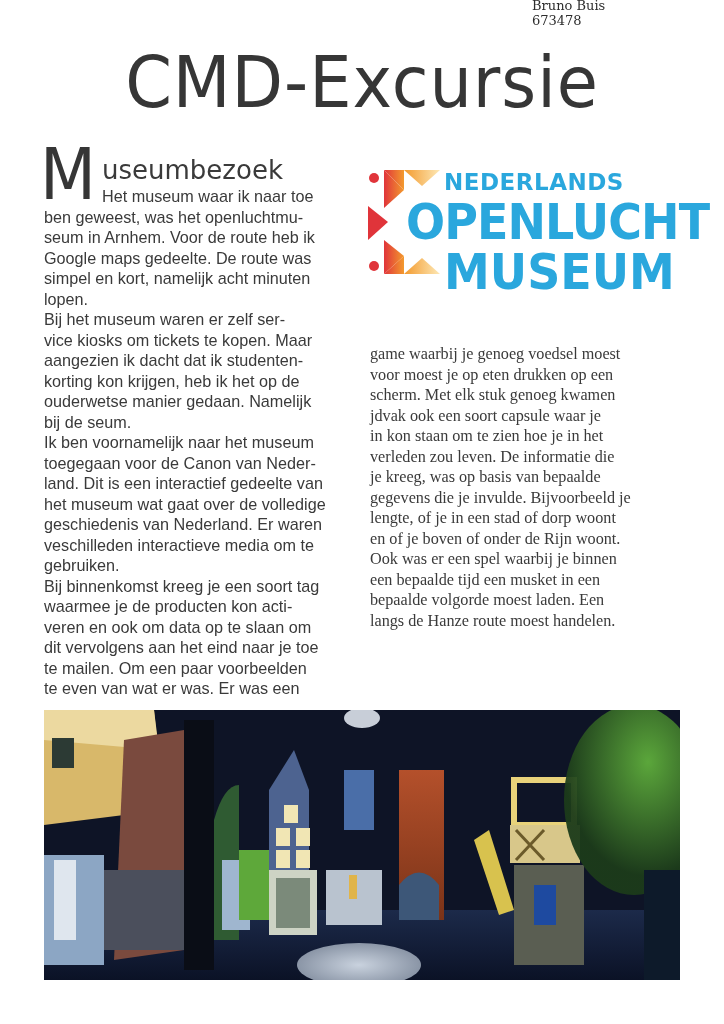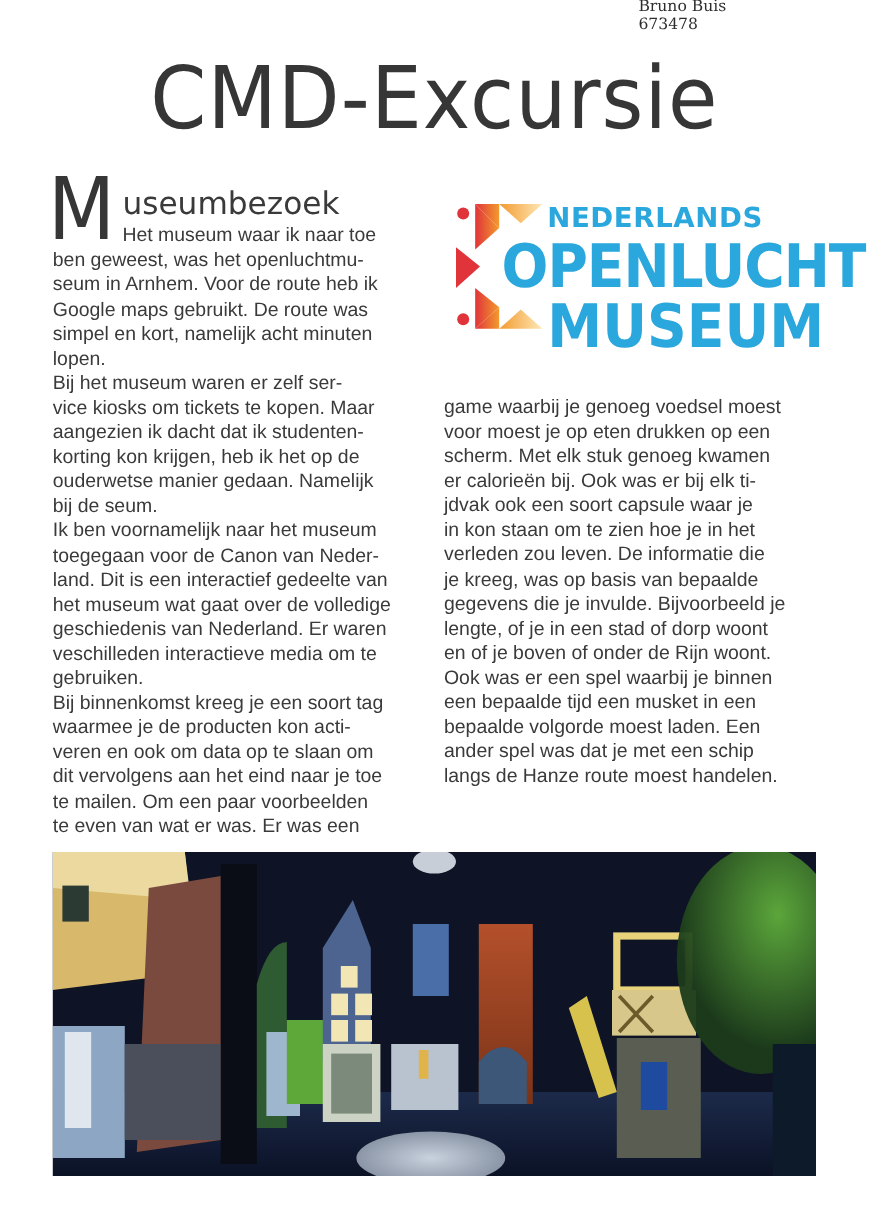--- a/index.html
+++ b/index.html
@@ -3,25 +3,25 @@
   <meta charset="utf-8">
   <style>
     html, body { margin: 0; padding: 0; background: #ffffff; }
     body { width: 724px; height: 1024px; position: relative; overflow: hidden; color: #3a3a3a; }
     .author { position: absolute; left: 532px; top: -2px; font-family: "DejaVu Serif", serif; font-size: 13px; line-height: 15px; color: #2d2d2d; }
     .author div { white-space: nowrap; }
     .title { position: absolute; left: 0; width: 724px; top: 32px; text-align: center; font-family: "DejaVu Sans", sans-serif; font-size: 72px; line-height: 100px; letter-spacing: 1px; color: #363636; white-space: nowrap; transform: scaleX(0.93); transform-origin: 362px 0; }
     .col { position: absolute; font-family: "Liberation Sans", sans-serif; font-size: 16.2px; line-height: 20.5px; color: #3a3a3a; }
     .col .ln { white-space: nowrap; height: 20.5px; }
     .col-left { left: 44px; top: 186px; width: 320px; }
-    .col-right { left: 370px; top: 329px; width: 320px; }
+    .col-right { left: 370px; top: 344px; width: 320px; font-family: Liberation Serif, serif; }
     .dropcap { position: absolute; left: 40px; top: 138px; font-family: "DejaVu Sans", sans-serif; font-size: 72px; line-height: 72px; color: #363636; transform: scaleX(0.9); transform-origin: 0 0; }
     .heading { position: absolute; left: 102px; top: 141px; font-family: "DejaVu Sans", sans-serif; font-size: 26px; line-height: 32px; color: #3a3a3a; white-space: nowrap; margin-top: 13px; }
     .ind { padding-left: 58px; }
-    .logo { position: absolute; left: 380px; top: 168px; width: 316px; height: 130px; }
+    .logo { position: absolute; left: 368px; top: 168px; width: 316px; height: 130px; }
     .logo-text-1 { position: absolute; left: 76px; top: 0; font-family: "DejaVu Sans", sans-serif; font-weight: bold; font-size: 23px; line-height: 28px; color: #2aa7dd; letter-spacing: 0.5px; white-space: nowrap; }
     .logo-text-2 { position: absolute; left: 38px; top: 26px; font-family: "DejaVu Sans", sans-serif; font-weight: bold; font-size: 50px; line-height: 56px; color: #2aa7dd; white-space: nowrap; letter-spacing: -1px; transform: scaleX(0.92); transform-origin: 0 0; }
     .logo-text-3 { position: absolute; left: 76px; top: 76px; font-family: "DejaVu Sans", sans-serif; font-weight: bold; font-size: 50px; line-height: 56px; color: #2aa7dd; white-space: nowrap; letter-spacing: 0px; transform: scaleX(0.92); transform-origin: 0 0; }
     .photo { position: absolute; left: 44px; top: 710px; width: 636px; height: 270px; overflow: hidden; background: #0d1220; }
   </style>
 </head>
 <body>
 
 <div class="author">
   <div>Bruno Buis</div>
@@ -30,21 +30,21 @@
 
 <div class="title">CMD-Excursie</div>
 
 <div class="dropcap">M</div>
 <div class="heading">useumbezoek</div>
 
 <div class="col col-left">
   <div class="ln ind">Het museum waar ik naar toe</div>
   <div class="ln">ben geweest, was het openluchtmu-</div>
   <div class="ln">seum in Arnhem. Voor de route heb ik</div>
-  <div class="ln">Google maps gebruikt. De route was</div>
+  <div class="ln">Google maps gedeelte. De route was</div>
   <div class="ln">simpel en kort, namelijk acht minuten</div>
   <div class="ln">lopen.</div>
   <div class="ln">Bij het museum waren er zelf ser-</div>
   <div class="ln">vice kiosks om tickets te kopen. Maar</div>
   <div class="ln">aangezien ik dacht dat ik studenten-</div>
   <div class="ln">korting kon krijgen, heb ik het op de</div>
   <div class="ln">ouderwetse manier gedaan. Namelijk</div>
   <div class="ln">bij de seum.</div>
   <div class="ln">Ik ben voornamelijk naar het museum</div>
   <div class="ln">toegegaan voor de Canon van Neder-</div>
@@ -85,32 +85,30 @@
   </svg>
   <div class="logo-text-1">NEDERLANDS</div>
   <div class="logo-text-2">OPENLUCHT</div>
   <div class="logo-text-3">MUSEUM</div>
 </div>
 
 <div class="col col-right">
   <div class="ln">game waarbij je genoeg voedsel moest</div>
   <div class="ln">voor moest je op eten drukken op een</div>
   <div class="ln">scherm. Met elk stuk genoeg kwamen</div>
-  <div class="ln">er calorieën bij. Ook was er bij elk ti-</div>
   <div class="ln">jdvak ook een soort capsule waar je</div>
   <div class="ln">in kon staan om te zien hoe je in het</div>
   <div class="ln">verleden zou leven. De informatie die</div>
   <div class="ln">je kreeg, was op basis van bepaalde</div>
   <div class="ln">gegevens die je invulde. Bijvoorbeeld je</div>
   <div class="ln">lengte, of je in een stad of dorp woont</div>
   <div class="ln">en of je boven of onder de Rijn woont.</div>
   <div class="ln">Ook was er een spel waarbij je binnen</div>
   <div class="ln">een bepaalde tijd een musket in een</div>
   <div class="ln">bepaalde volgorde moest laden. Een</div>
-  <div class="ln">ander spel was dat je met een schip</div>
   <div class="ln">langs de Hanze route moest handelen.</div>
 </div>
 
 <div class="photo">
   <svg width="636" height="270" viewBox="0 0 636 270">
     <defs>
       <radialGradient id="floorGlow" cx="0.5" cy="0.5" r="0.5">
         <stop offset="0" stop-color="#c9d2de"></stop>
         <stop offset="1" stop-color="#8a95a6"></stop>
       </radialGradient>

